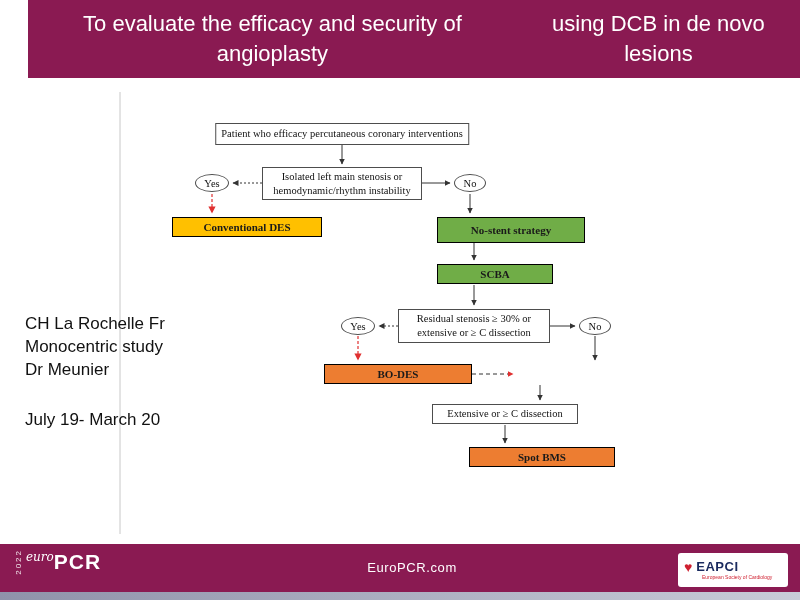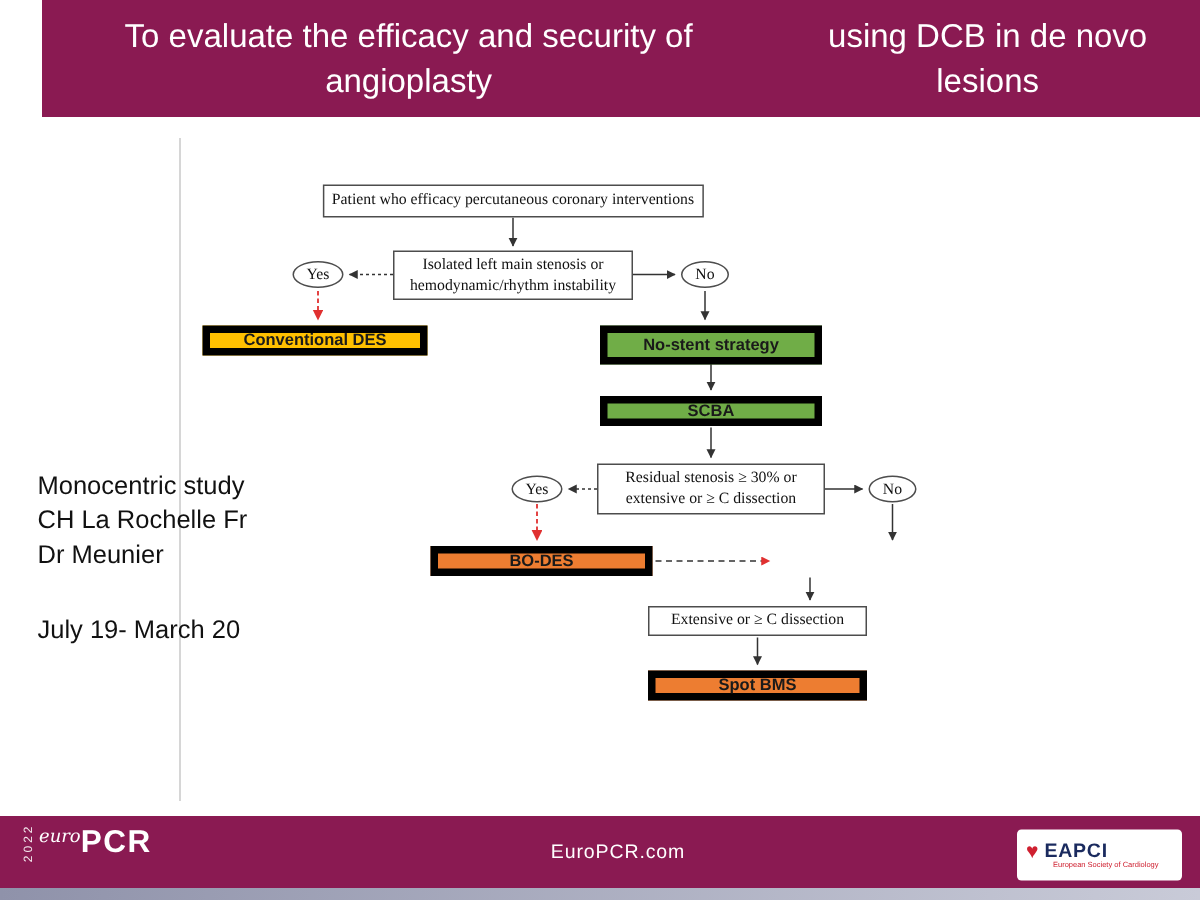--- a/index.html
+++ b/index.html
@@ -15,23 +15,23 @@
 
   
   svg.connectors { position:absolute; left:0; top:0; width:800px; height:600px; pointer-events:none; }
 
   
   .wbox { position:absolute; background:#ffffff; border:1px solid #4d4d4d;
           font-family:"Liberation Serif", serif; font-size:10.5px; color:#111;
           display:flex; align-items:center; justify-content:center; text-align:center;
           padding:2px 5px; line-height:1.3; }
   .nowrap { white-space:nowrap; transform:translateX(-50%); }
-  .cbox { position:absolute; border:5px solid #000000; font-family:Liberation Sans, sans-serif;
+  .cbox { position:absolute; border:1px solid #000000; font-family:Liberation Serif, serif;
           font-size:11px; font-weight:bold; color:#1a1a1a;
-          display:flex; align-items:center; justify-content:center; text-align:center; }
+          display:flex; align-items:center; justify-content:center; text-align:center;margin-left:37px; }
   .yellow { background:#FFC000; }
   .green  { background:#70AD47; }
   .orange { background:#ED7D31; }
   .oval { position:absolute; background:#ffffff; border:1px solid #4d4d4d; border-radius:50%;
           font-family:"Liberation Serif", serif; font-size:10.5px; color:#111;
           display:flex; align-items:center; justify-content:center; }
 
   
   .study { position:absolute; left:25px; top:312px; font-size:17px; color:#111; line-height:23px; }
   .study .gap { height:27px; }
@@ -109,37 +109,37 @@
 
   <div class="wbox" style="left:262px; top:167px; width:160px; height:33px;">Isolated left main stenosis or hemodynamic/rhythm instability</div>
 
   <div class="oval" style="left:195px; top:174px; width:34px; height:18px;">Yes</div>
   <div class="oval" style="left:454px; top:174px; width:32px; height:18px;">No</div>
 
   <div class="cbox yellow" style="left:135px; top:217px; width:150px; height:20px;">Conventional DES</div>
 
   <div class="cbox green" style="left:400px; top:217px; width:148px; height:26px;">No-stent strategy</div>
 
-  <div class="cbox green" style="left:400px; top:264px; width:148px; height:20px;">SCBA</div>
+  <div class="cbox green" style="left:400px; top:264px; width:116px; height:20px;">SCBA</div>
 
   <div class="wbox" style="left:398px; top:309px; width:152px; height:34px;">Residual stenosis ≥ 30% or extensive or ≥ C dissection</div>
 
   <div class="oval" style="left:341px; top:317px; width:34px; height:18px;">Yes</div>
   <div class="oval" style="left:579px; top:317px; width:32px; height:18px;">No</div>
 
   <div class="cbox orange" style="left:287px; top:364px; width:148px; height:20px;">BO-DES</div>
 
 
   <div class="wbox" style="left:432px; top:404px; width:146px; height:20px;">Extensive or ≥ C dissection</div>
 
   <div class="cbox orange" style="left:432px; top:447px; width:146px; height:20px;">Spot BMS</div>
 
   <div class="study">
+    <div>CH La Rochelle Fr</div>
     <div>Monocentric study</div>
-    <div>CH La Rochelle Fr</div>
     <div>Dr Meunier</div>
     <div class="gap"></div>
     <div>July 19- March 20</div>
   </div>
 
   <div class="footer">
     <div class="logo">
       <span class="logo-year">2022</span>
       <span style="display:flex; flex-direction:row;">
         <span class="logo-euro">euro</span>

